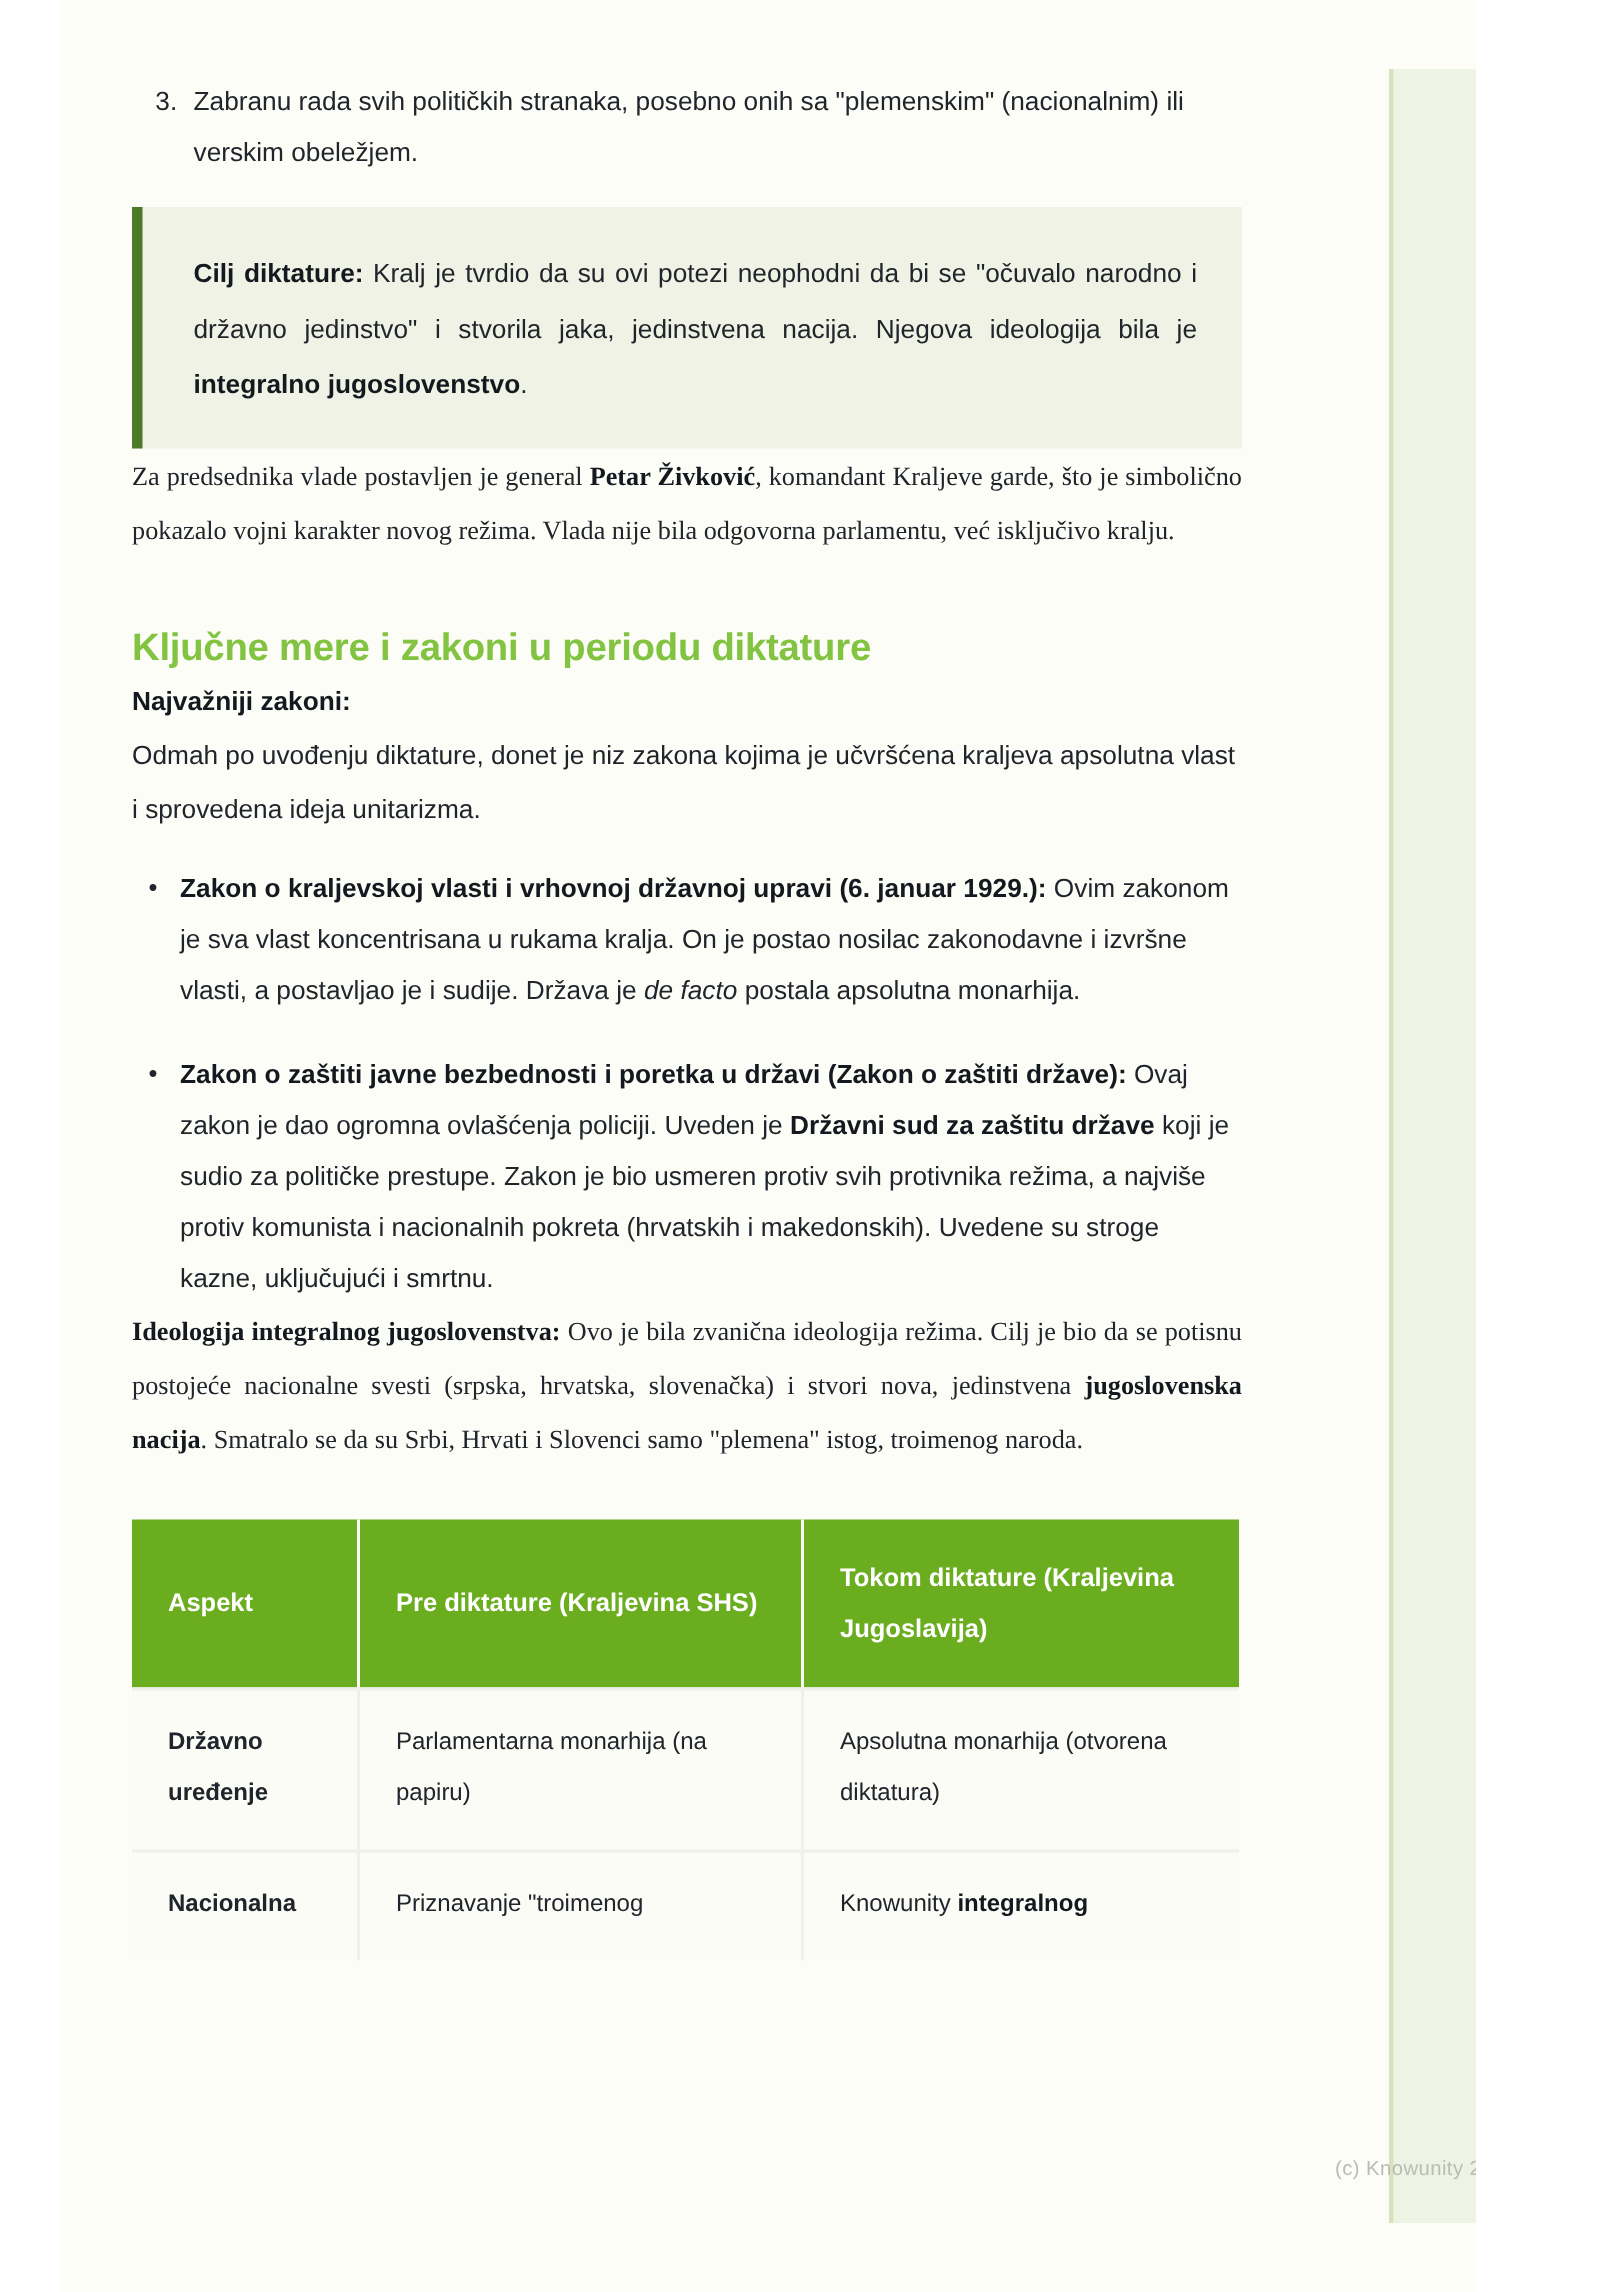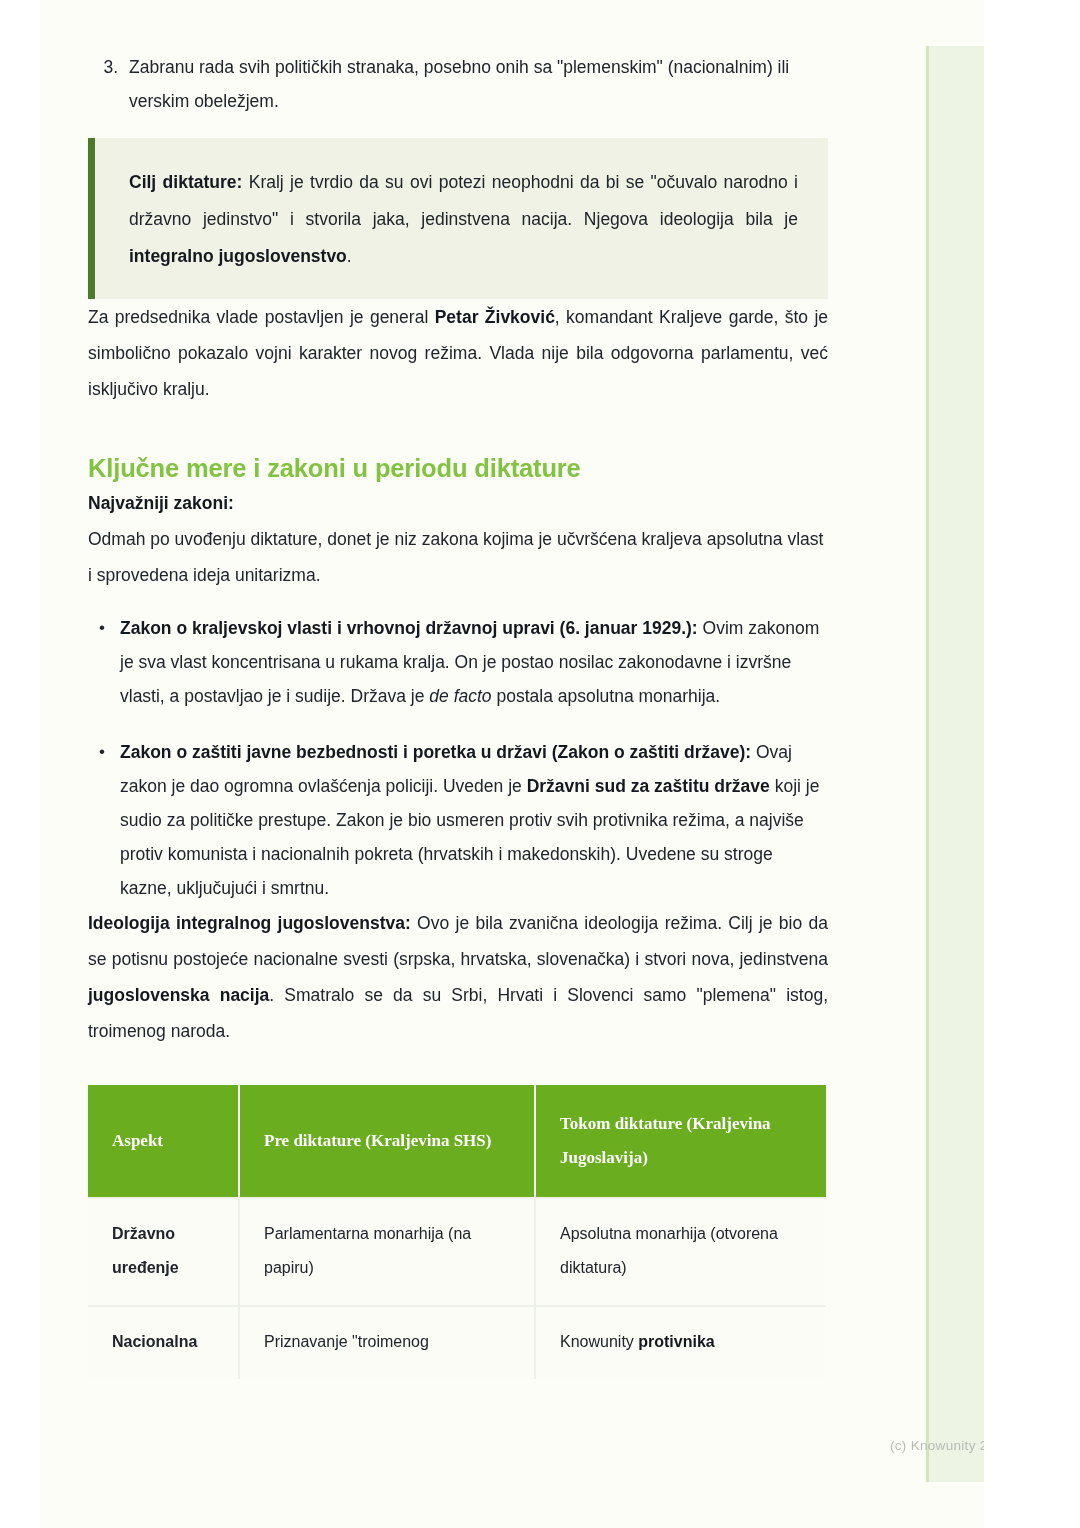--- a/index.html
+++ b/index.html
@@ -81,20 +81,21 @@
   
   p.body {
     margin: 0;
     font-size: 17.5px;
     line-height: 36px;
     color: #20242b;
   }
   p.justify {
     text-align: justify;
     text-justify: inter-word;
+    font-family: Liberation Serif, serif;
   }
   .gap-lg { margin-top: 42px; }
   .gap-md { margin-top: 30px; }
 
   
   h2.section {
     margin: 44px 0 0 0;
     font-size: 25.5px;
     line-height: 34px;
     font-weight: bold;
@@ -139,21 +140,20 @@
   table.cmp th {
     background: #6aad1f;
     color: #ffffff;
     font-size: 17px;
     font-weight: bold;
     line-height: 34px;
     text-align: left;
     vertical-align: middle;
     padding: 22px 22px 22px 24px;
     border-right: 2px solid #fdfdf8;
-    font-family: Liberation Serif, serif;
   }
   table.cmp th:last-child { border-right: none; }
   table.cmp td {
     background: #fcfcf7;
     color: #20242b;
     font-size: 16px;
     line-height: 34px;
     vertical-align: top;
     padding: 18px 22px 20px 24px;
     border-right: 2px solid #eef0ea;
@@ -225,21 +225,21 @@
       </thead>
       <tbody>
         <tr>
           <td class="rowhead">Državno uređenje</td>
           <td>Parlamentarna monarhija (na papiru)</td>
           <td>Apsolutna monarhija (otvorena diktatura)</td>
         </tr>
         <tr>
           <td class="rowhead">Nacionalna</td>
           <td>Priznavanje "troimenog</td>
-          <td><span>Knowunity </span><strong>protivnika</strong></td>
+          <td><span>Knowunity </span><strong>integralnog</strong></td>
         </tr>
       </tbody>
     </table>
 
   </div>
 
   <div class="watermark">(c) Knowunity 2025</div>
 </div>
 
 </body></html>

